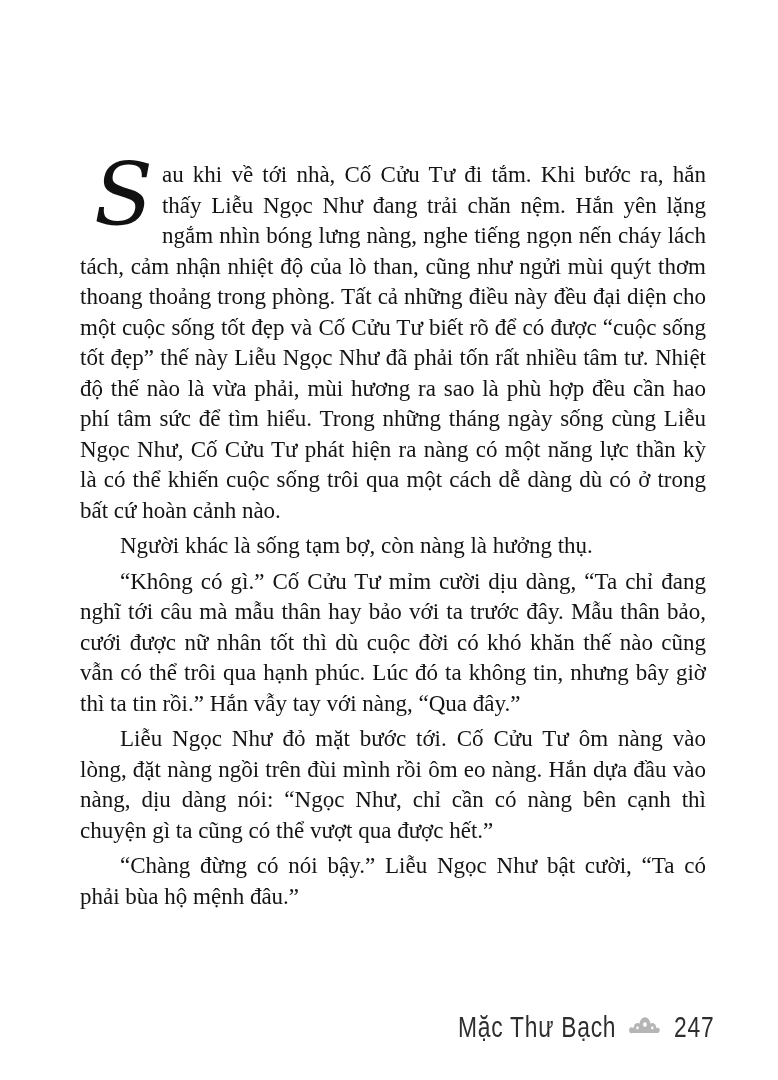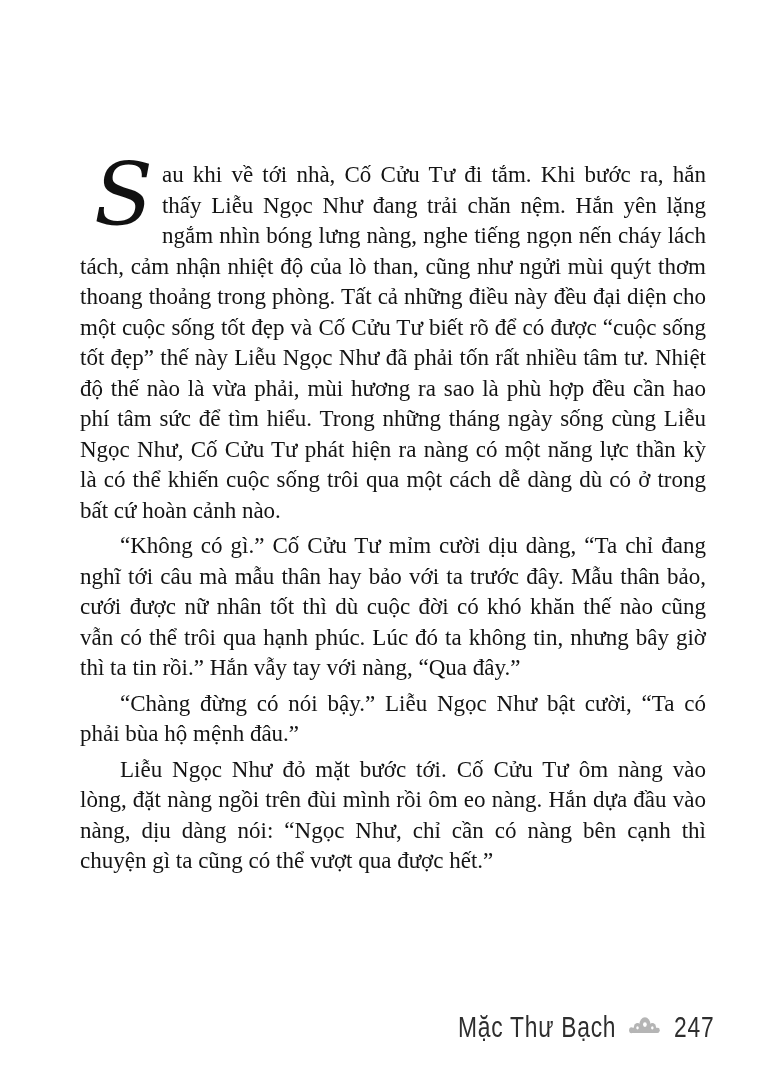--- a/index.html
+++ b/index.html
@@ -55,27 +55,28 @@
 <body>
 
 <div class="page">
 
   <div class="body-text">
 
     <p class="para first">
       <span class="dropcap">S</span><span>au khi về tới nhà, Cố Cửu Tư đi tắm. Khi bước ra, hắn thấy Liễu Ngọc Như đang trải chăn nệm. Hắn yên lặng ngắm nhìn bóng lưng nàng, nghe tiếng ngọn nến cháy lách tách, cảm nhận nhiệt độ của lò than, cũng như ngửi mùi quýt thơm thoang thoảng trong phòng. Tất cả những điều này đều đại diện cho một cuộc sống tốt đẹp và Cố Cửu Tư biết rõ để có được “cuộc sống tốt đẹp” thế này Liễu Ngọc Như đã phải tốn rất nhiều tâm tư. Nhiệt độ thế nào là vừa phải, mùi hương ra sao là phù hợp đều cần hao phí tâm sức để tìm hiểu. Trong những tháng ngày sống cùng Liễu Ngọc Như, Cố Cửu Tư phát hiện ra nàng có một năng lực thần kỳ là có thể khiến cuộc sống trôi qua một cách dễ dàng dù có ở trong bất cứ hoàn cảnh nào.</span>
     </p>
 
+    <p class="para indent">Người khác là sống tạm bợ, còn nàng là hưởng thụ.</p>
 
 
     <p class="para indent">“Không có gì.” Cố Cửu Tư mỉm cười dịu dàng, “Ta chỉ đang nghĩ tới câu mà mẫu thân hay bảo với ta trước đây. Mẫu thân bảo, cưới được nữ nhân tốt thì dù cuộc đời có khó khăn thế nào cũng vẫn có thể trôi qua hạnh phúc. Lúc đó ta không tin, nhưng bây giờ thì ta tin rồi.” Hắn vẫy tay với nàng, “Qua đây.”</p>
 
+    <p class="para indent">Liễu Ngọc Như đỏ mặt bước tới. Cố Cửu Tư ôm nàng vào lòng, đặt nàng ngồi trên đùi mình rồi ôm eo nàng. Hắn dựa đầu vào nàng, dịu dàng nói: “Ngọc Như, chỉ cần có nàng bên cạnh thì chuyện gì ta cũng có thể vượt qua được hết.”</p>
+
     <p class="para indent">“Chàng đừng có nói bậy.” Liễu Ngọc Như bật cười, “Ta có phải bùa hộ mệnh đâu.”</p>
-
-    <p class="para indent">Liễu Ngọc Như đỏ mặt bước tới. Cố Cửu Tư ôm nàng vào lòng, đặt nàng ngồi trên đùi mình rồi ôm eo nàng. Hắn dựa đầu vào nàng, dịu dàng nói: “Ngọc Như, chỉ cần có nàng bên cạnh thì chuyện gì ta cũng có thể vượt qua được hết.”</p>
 
   </div>
 
   <div class="footer">
     <span>Mặc Thư Bạch</span>
     <svg class="cloud-icon" viewBox="0 0 64 32" aria-hidden="true">
       <g fill="#b5b5b5">
         <circle cx="32" cy="13" r="9"></circle>
         <circle cx="20" cy="17" r="6"></circle>
         <circle cx="44" cy="17" r="6"></circle>

